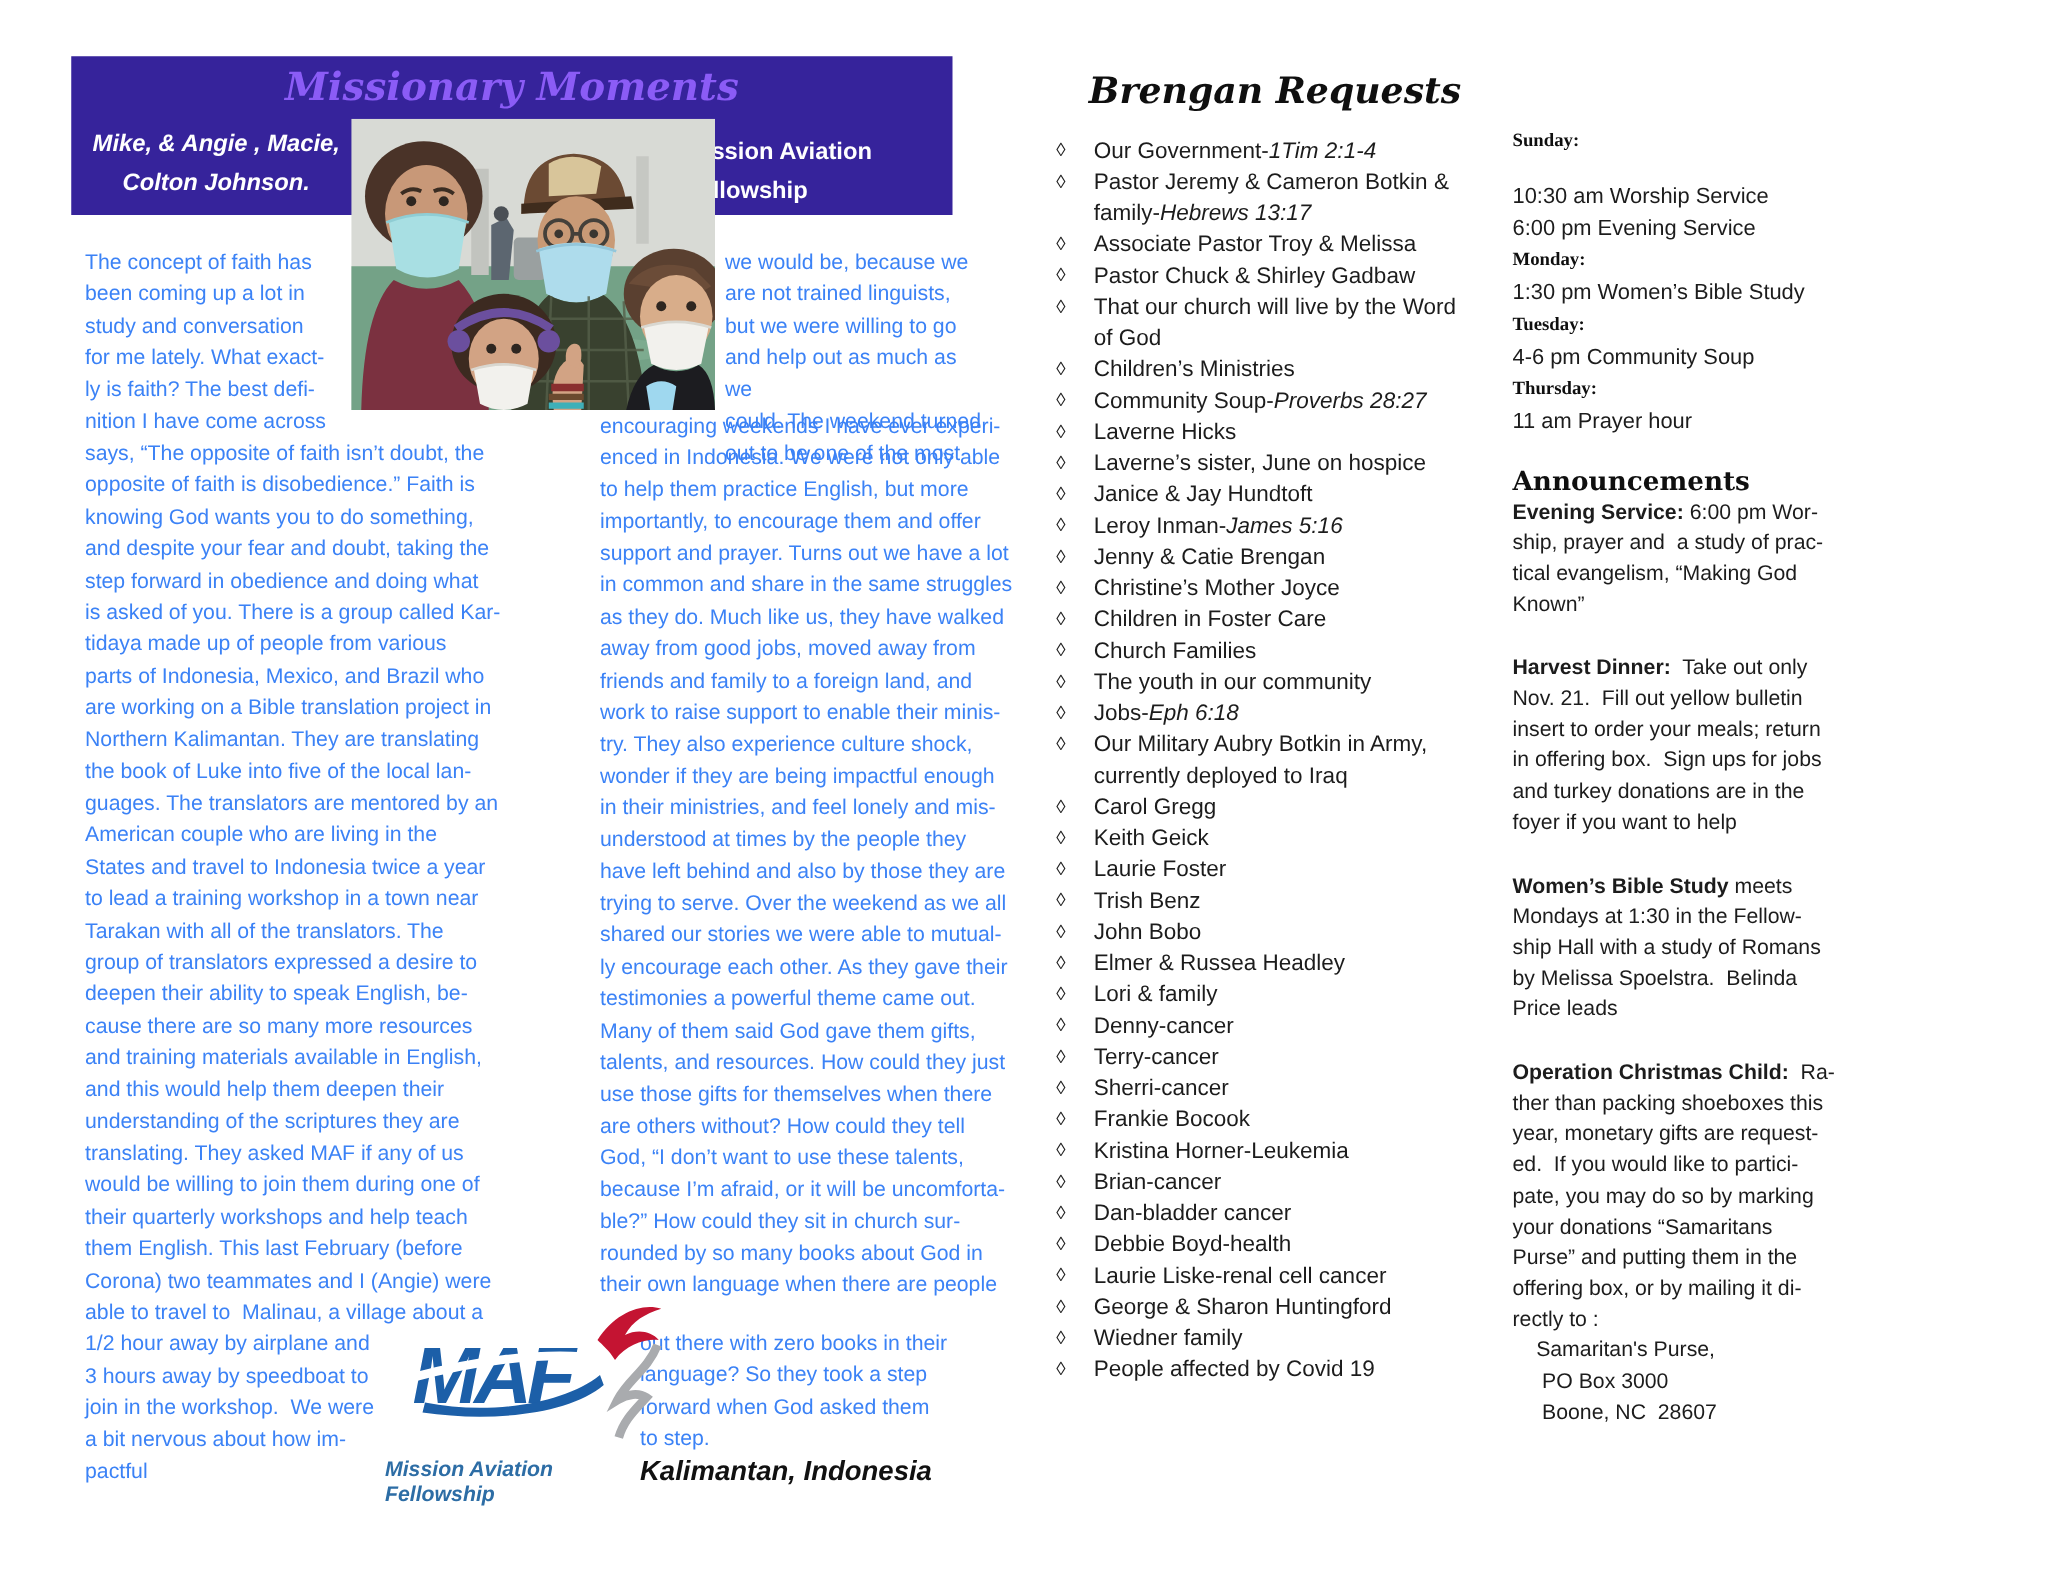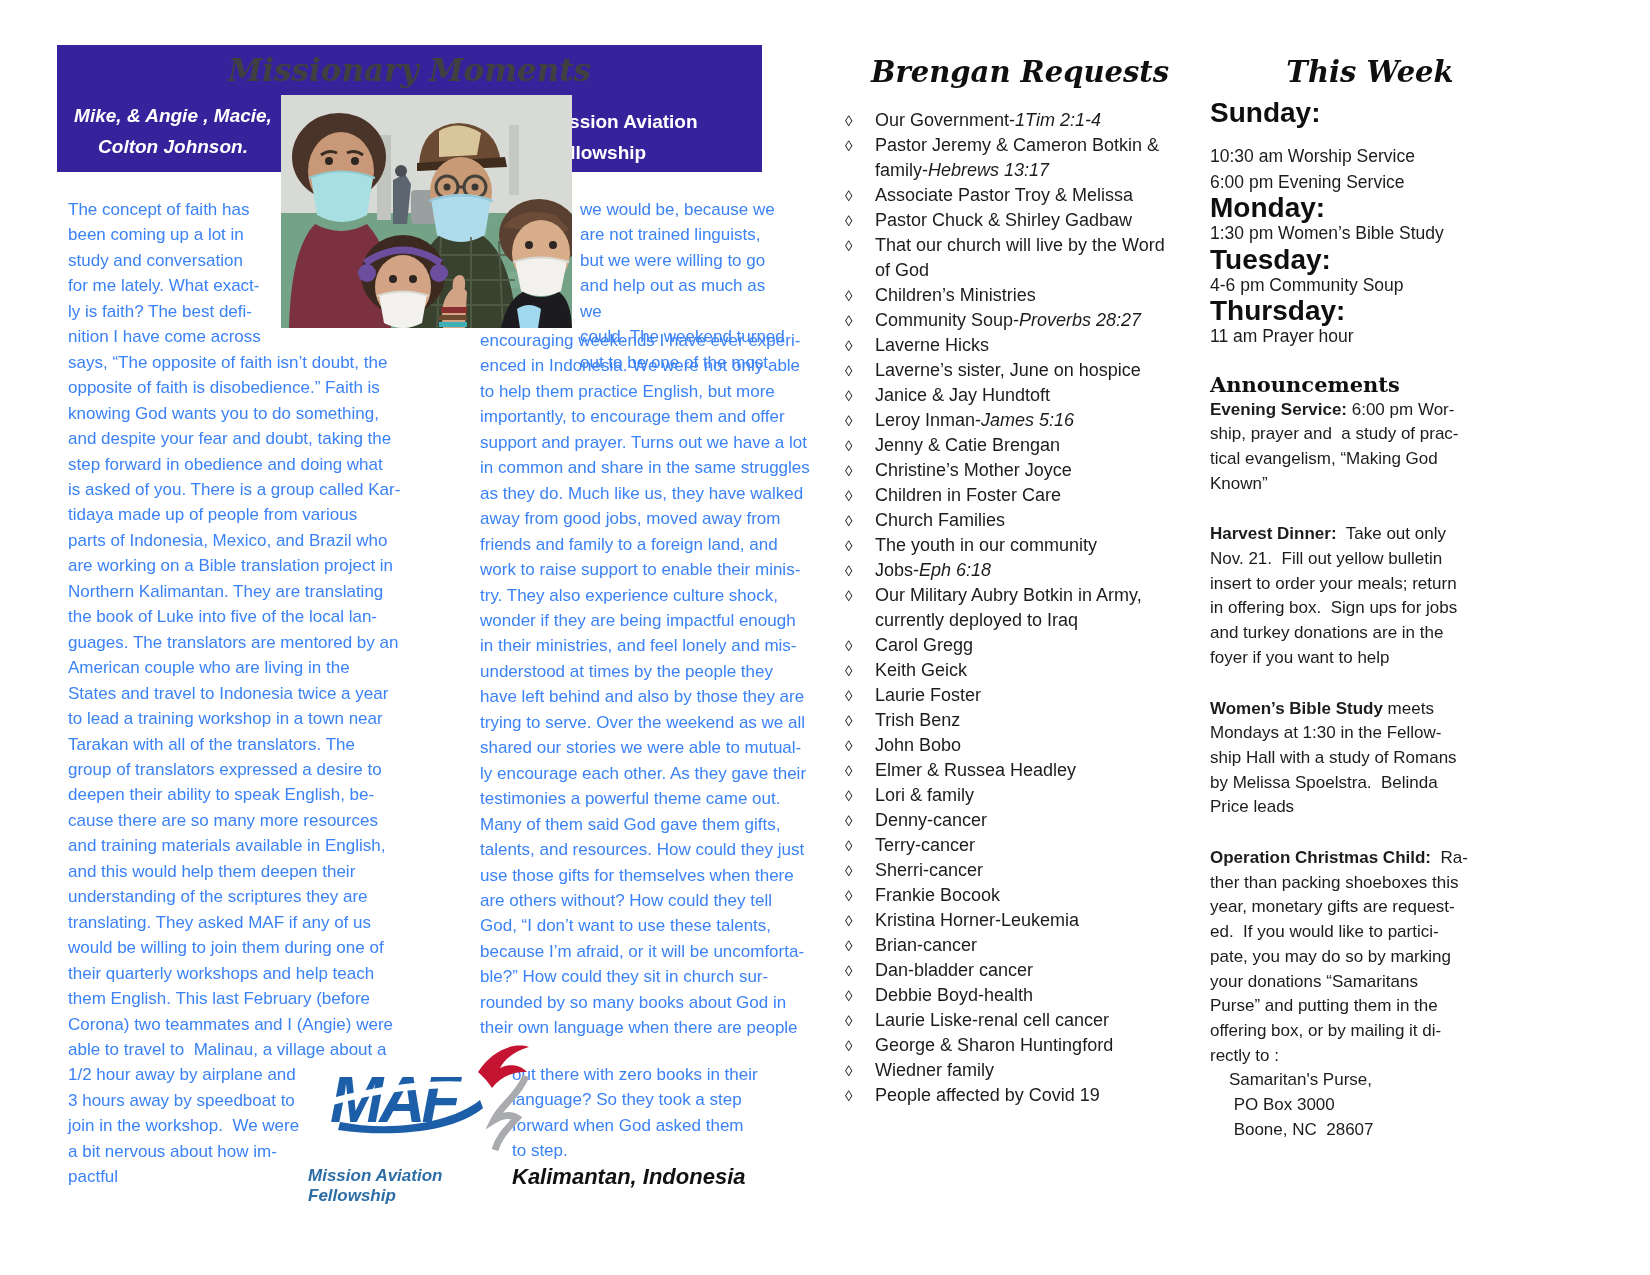--- a/index.html
+++ b/index.html
@@ -2,21 +2,21 @@
 <html><head>
 <meta charset="utf-8">
 <style>
   html,body{margin:0;padding:0;background:#ffffff;}
   .page{position:relative;width:1650px;height:1275px;background:#ffffff;overflow:hidden;
         font-family:"Liberation Sans",sans-serif;color:#1c1c1c;}
   .abs{position:absolute;}
 
   
   .banner{left:57px;top:45px;width:705px;height:127px;background:#36239b;}
-  .banner-title{left:57px;top:52px;width:705px;text-align:center;color:#404040;
+  .banner-title{left:57px;top:52px;width:705px;text-align:center;color:#8b5cf6;
     font-family:"DejaVu Serif",serif;font-weight:bold;font-style:italic;font-size:31px;}
   .banner-names{left:68px;top:100px;width:210px;color:#ffffff;font-weight:bold;font-style:italic;
     font-size:19px;line-height:31px;white-space:pre-wrap;text-align:center;}
   .banner-org{left:548px;top:106px;width:210px;color:#ffffff;font-weight:bold;
     font-size:19px;line-height:31px;white-space:pre-wrap;}
 
   .photo{left:281px;top:95px;width:291px;height:233px;}
   .photo svg{display:block;width:100%;height:100%;}
 
   .article{font-size:17px;line-height:25.45px;white-space:pre-wrap;color:#3b82f6;}
@@ -36,21 +36,21 @@
   .prayer-list{left:845px;top:108px;width:360px;list-style:none;margin:0;padding:0;}
   .pitem{display:flex;font-size:18px;line-height:25px;}
   .pbullet{flex:0 0 30px;font-size:15px;color:#222;}
   .ptext{white-space:pre-wrap;}
   .ptext i{font-style:italic;}
 
   
   .week-title{left:1210px;top:55px;width:320px;text-align:center;color:#0f0f0f;
     font-family:"DejaVu Serif",serif;font-weight:bold;font-style:italic;font-size:29px;}
   .week-col{left:1210px;top:100px;width:330px;}
-  .sday{font-family:Liberation Sans, sans-serif;font-weight:bold;font-size:28px;color:#0f0f0f;line-height:26px;}
+  .sday{font-family:Liberation Serif, serif;font-weight:bold;font-size:15px;color:#0f0f0f;line-height:26px;}
   .sday.gap{margin-bottom:18px;}
   .sevents{font-size:17.5px;line-height:25.5px;white-space:pre-wrap;}
   .ann-title{font-family:"DejaVu Serif",serif;font-weight:bold;font-size:21px;color:#0f0f0f;
     margin-top:22px;line-height:26px;}
   .apar{margin:0 0 26px 0;font-size:17px;line-height:24.7px;white-space:pre-wrap;}
   .apar b{font-weight:bold;}
 </style>
 </head>
 <body>
 
@@ -408,21 +408,20 @@
     <span class="pbullet">◊</span>
     <span class="ptext"><span>Wiedner family</span><i></i></span>
   </li>
 
   <li class="pitem">
     <span class="pbullet">◊</span>
     <span class="ptext"><span>People affected by Covid 19</span><i></i></span>
   </li>
 </ul>
 
-  <div class="abs week-title">This Week</div>
   <div class="abs week-col">
     <div>
   <div class="sday gap">Sunday:</div>
   <div class="sevents">10:30 am Worship Service
 6:00 pm Evening Service</div>
 
   <div class="sday">Monday:</div>
   <div class="sevents">1:30 pm Women’s Bible Study</div>
 
   <div class="sday">Tuesday:</div>

